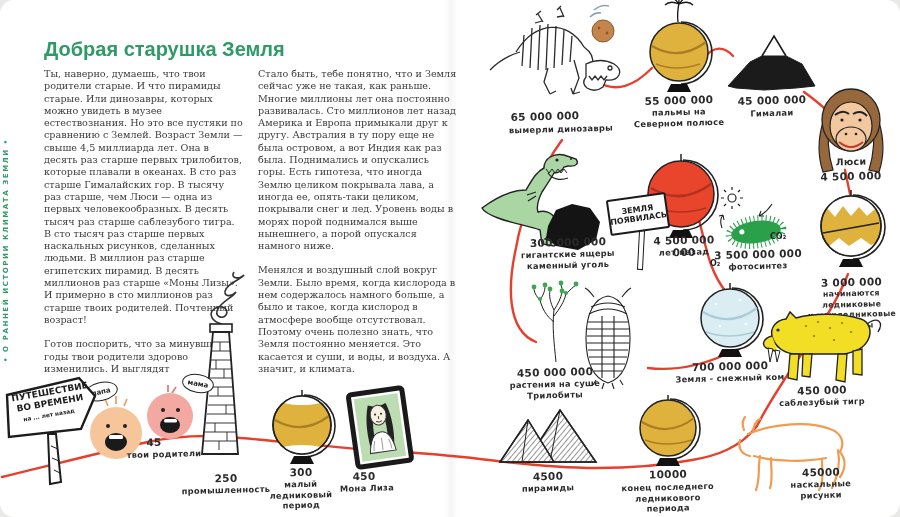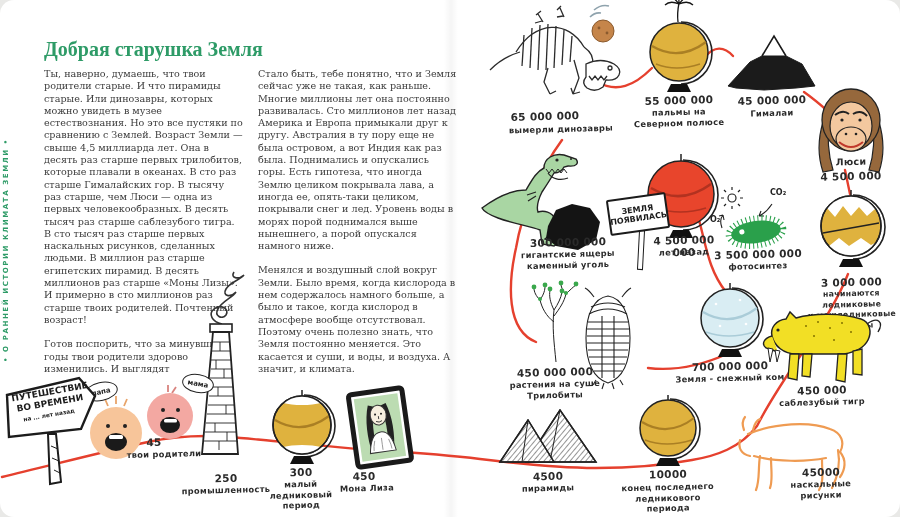--- a/index.html
+++ b/index.html
@@ -1,35 +1,35 @@
 <!DOCTYPE html>
 <html><head>
 <meta charset="utf-8">
 <style>
   html,body{margin:0;padding:0;}
   body{width:900px;height:517px;background:#e9e9e7;font-family:"DejaVu Sans",sans-serif;}
   .page{position:absolute;left:0;top:0;width:900px;height:517px;background:#ffffff;border-radius:14px;overflow:hidden;}
   .fold{position:absolute;left:444px;top:0;width:14px;height:517px;background:linear-gradient(90deg,rgba(0,0,0,0)0%,rgba(0,0,0,.04)50%,rgba(0,0,0,0)100%);}
   .sidebar{position:absolute;left:2px;top:120px;height:260px;width:16px;writing-mode:vertical-rl;transform:rotate(180deg);font-size:7px;font-weight:bold;letter-spacing:1.6px;color:#2e9b67;text-align:center;}
-  h1.title{position:absolute;left:44px;top:38px;margin:0;font-family:Liberation Serif, serif;font-size:20px;font-weight:bold;color:#2e9b67;}
+  h1.title{position:absolute;left:44px;top:38px;margin:0;font-family:Liberation Sans, sans-serif;font-size:20px;font-weight:bold;color:#2e9b67;}
   .col{position:absolute;top:68px;width:199px;font-family:"DejaVu Serif",serif;font-size:9.6px;line-height:12.3px;color:#3b3b3b;text-align:left;}
   .col p{margin:0 0 12px 0;}
   .col1{left:44px;}
   .col2{left:258px;}
   .station{position:absolute;z-index:3;}
   .station svg{position:absolute;left:0;top:0;overflow:visible;}
   .pre{white-space:pre-line;}
   .val,.lbl{position:absolute;text-align:center;color:#2a2a2a;letter-spacing:.3px;}
   .val{font-size:10.5px;line-height:12px;font-weight:bold;transform:rotate(-1.5deg);}
   .lbl{font-size:8.3px;line-height:10.5px;font-weight:bold;transform:rotate(-1.5deg);}
   #redpath{position:absolute;left:0;top:0;z-index:1;}
   .signbox{position:absolute;background:#fff;border:2px solid #1b1b1b;border-radius:2px;display:flex;align-items:center;justify-content:center;text-align:center;font-weight:bold;color:#1b1b1b;}
   .pole{position:absolute;background:#fff;border:1.5px solid #1b1b1b;}
   .bubble{position:absolute;background:#fff;border:1.5px solid #222;border-radius:50%;display:flex;align-items:center;justify-content:center;font-size:7px;font-weight:bold;color:#222;}
-  .tinytext{position:absolute;font-size:8px;font-weight:bold;color:#222;}
+  .tinytext{position:absolute;font-size:8px;font-weight:bold;color:#222;margin-top:44px;}
 </style>
 </head>
 <body>
 
 <div class="page">
 
   <svg id="redpath" width="900" height="517" viewBox="0 0 900 517">
     <g fill="none" stroke="#e5402e" stroke-width="2.4" stroke-linecap="round">
       <path d="M692,198 C706,234 704,264 726,292"></path>
       <path d="M727,354 C700,366 672,371 648,368"></path>

